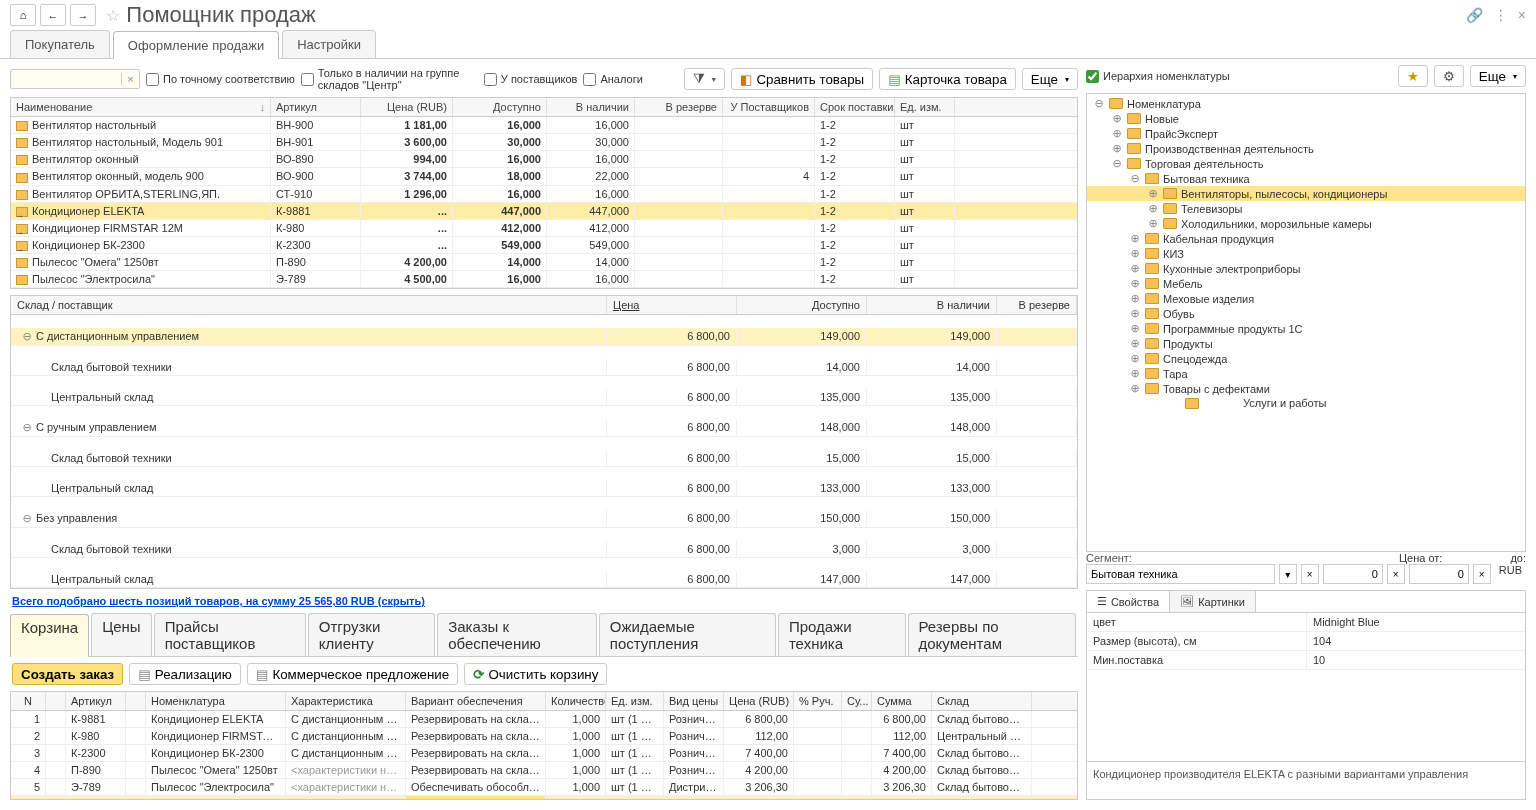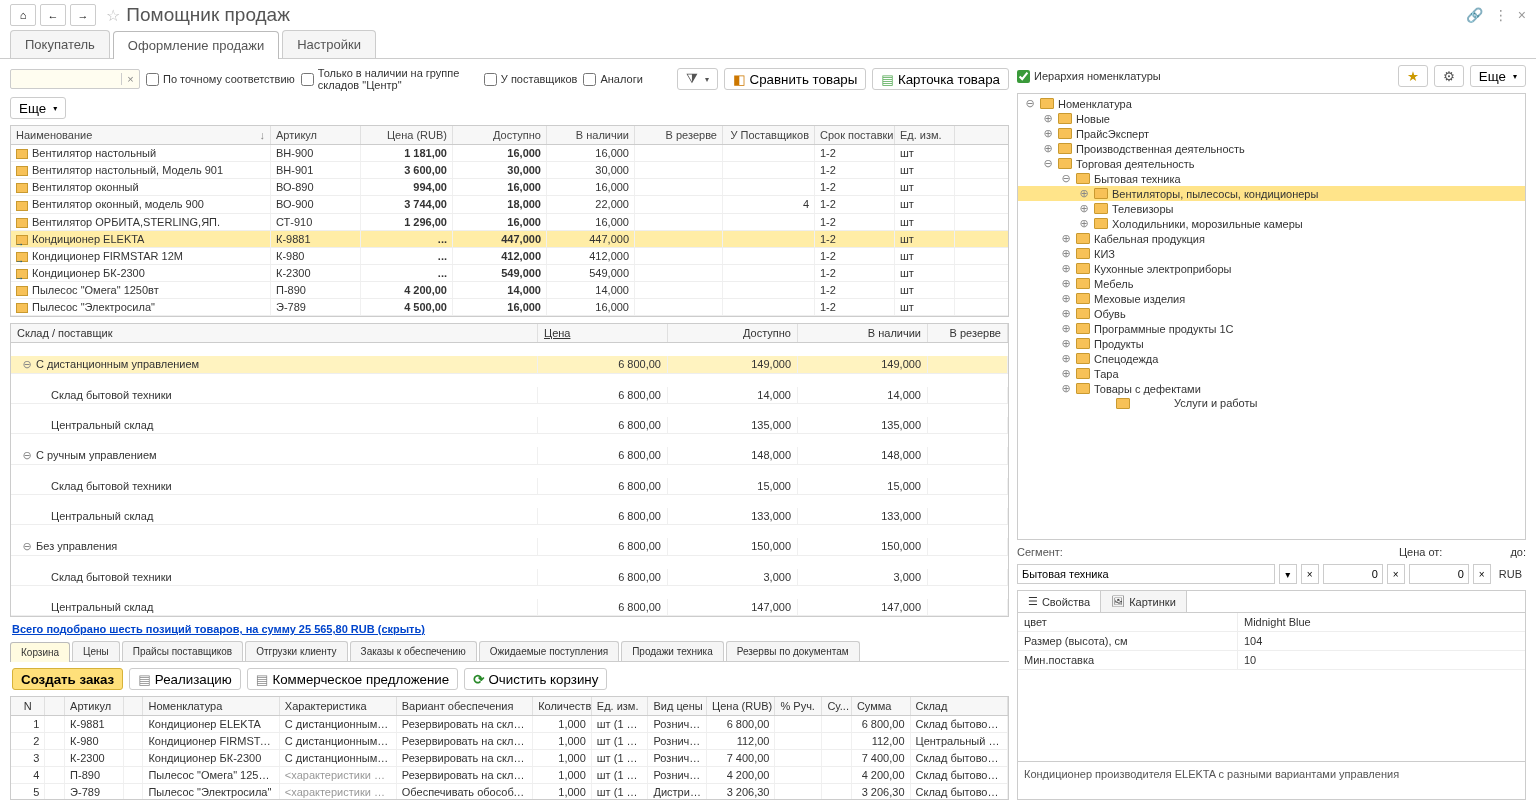--- a/index.html
+++ b/index.html
@@ -2,30 +2,30 @@
 <html><head>
 <meta charset="utf-8">
 <style>
 * { box-sizing: border-box; margin: 0; padding: 0; }
 html, body { font-family: Arial, sans-serif; font-size: 11px; color: #333; background: #fff; height: 100%; }
 body { display: flex; flex-direction: column; }
 
 .titlebar { display: flex; align-items: center; padding: 4px 10px; height: 30px; }
 .titlebar .nav-btn { width: 26px; height: 22px; border: 1px solid #ccc; background: #fff; margin-right: 4px; border-radius: 2px; cursor: pointer; display: inline-flex; align-items: center; justify-content: center; font-size: 11px; }
 .titlebar .star { color: #bbb; font-size: 16px; margin: 0 6px; }
-.titlebar .title { font-size: 19px; color: #555; }
+.titlebar .title { font-size: 22px; color: #555; }
 .titlebar .right { margin-left: auto; display: flex; gap: 10px; color: #999; font-size: 14px; }
 
 .main-tabs { display: flex; border-bottom: 1px solid #ccc; padding: 0 10px; }
 .main-tab { padding: 6px 14px; border: 1px solid #ccc; border-bottom: none; border-radius: 4px 4px 0 0; margin-right: 3px; background: #f5f5f5; cursor: pointer; font-size: 13px; color: #555; }
 .main-tab.active { background: #fff; position: relative; top: 1px; border-color: #bbb; }
 
 .content { flex: 1; display: flex; padding: 6px 10px 10px; gap: 8px; overflow: hidden; }
 .left-pane { flex: 1; display: flex; flex-direction: column; min-width: 0; }
-.right-pane { width: 509px; display: flex; flex-direction: column; }
+.right-pane { width: 440px; display: flex; flex-direction: column; }
 
 .toolbar { display: flex; align-items: center; gap: 6px; padding: 2px 0 6px; flex-wrap: wrap; }
 .search-box { display: flex; align-items: center; border: 1px solid #ccc; border-radius: 2px; background: #fffdf0; }
 .search-box input { border: none; outline: none; background: transparent; width: 110px; height: 18px; padding: 0 4px; font-size: 11px; }
 .search-box .clear { width: 18px; text-align: center; border-left: 1px solid #ccc; cursor: pointer; color: #888; }
 .chk { display: inline-flex; align-items: center; gap: 4px; }
 .chk input { margin: 0; }
 .btn { border: 1px solid #ccc; background: #fff; border-radius: 3px; padding: 2px 8px; cursor: pointer; display: inline-flex; align-items: center; gap: 4px; height: 22px; }
 .btn.icon { color: #555; }
 .btn .drop { font-size: 8px; margin-left: 3px; }
@@ -47,21 +47,21 @@
 .subgrid .sgh > div { padding: 3px 6px; border-right: 1px solid #e0e0e0; }
 .subgrid .sgr { display: flex; border-bottom: 1px solid #eee; margin-top: 13px; }
 .subgrid .sgr.hilite { background: #fff3c0; }
 .subgrid .sgr > div { padding: 2px 6px; border-right: 1px solid #f0f0f0; }
 .subgrid .sgr > div.num { text-align: right; }
 .exp { display: inline-block; width: 12px; text-align: center; color: #888; cursor: pointer; }
 
 .summary-link { color: #0044cc; text-decoration: underline; font-weight: bold; padding: 6px 2px; cursor: pointer; }
 
 .sub-tabs { display: flex; border-bottom: 1px solid #ccc; }
-.sub-tab { padding: 4px 10px; border: 1px solid #ccc; border-bottom: none; border-radius: 3px 3px 0 0; margin-right: 2px; background: #f5f5f5; cursor: pointer; font-size: 10px; }
+.sub-tab { padding: 4px 10px; border: 1px solid #ccc; border-bottom: none; border-radius: 3px 3px 0 0; margin-right: 2px; background: #f5f5f5; cursor: pointer; font-size: 15px; }
 .sub-tab.active { background: #fffbe0; border-color: #bbb; position: relative; top: 1px; }
 
 .sub-toolbar { display: flex; gap: 6px; padding: 6px 2px; }
 .btn.primary { background: #ffe07a; border-color: #d6b23a; font-weight: bold; }
 .btn .refresh { color: #2a8a2a; font-weight: bold; }
 
 .basket-grid { border: 1px solid #ccc; flex: 1; display: flex; flex-direction: column; overflow: auto; }
 .basket-grid .bh { display: flex; background: #f7f7f7; border-bottom: 1px solid #ccc; }
 .basket-grid .bh > div { padding: 3px 5px; border-right: 1px solid #e0e0e0; overflow: hidden; white-space: nowrap; }
 .basket-grid .br { display: flex; border-bottom: 1px solid #eee; }
@@ -74,21 +74,21 @@
 .scrollbar::after { content: '▶'; position: absolute; right: 2px; font-size: 9px; color: #888; }
 
 
 .right-toolbar { display: flex; align-items: center; gap: 6px; padding-bottom: 6px; }
 .chk.green input { accent-color: #3a9a3a; }
 .tree { border: 1px solid #ccc; flex: 1; overflow: auto; padding: 2px 0; }
 .tree-node { display: flex; align-items: center; padding: 1px 4px; cursor: pointer; white-space: nowrap; }
 .tree-node.selected { background: #ffe48a; }
 .tree-node .exp { width: 12px; }
 .folder-icon { display: inline-block; width: 14px; height: 11px; background: #f7c157; border: 1px solid #c99a30; border-radius: 1px; margin: 0 4px; }
-.segment-row { display: flex; align-items: center; gap: 4px; margin-top: 6px; }
+.segment-row { display: flex; gap: 4px; }
 .segment-row .lbl { width: 200px; color: #555; }
 .segment-row input[type="text"] { border: 1px solid #ccc; height: 20px; padding: 0 4px; font-size: 11px; }
 .small-btn { width: 18px; height: 20px; border: 1px solid #ccc; background: #fff; cursor: pointer; font-size: 10px; }
 .prop-tabs { display: flex; border: 1px solid #ccc; border-bottom: none; margin-top: 6px; }
 .prop-tab { padding: 4px 10px; border-right: 1px solid #ccc; background: #f5f5f5; cursor: pointer; display: flex; align-items: center; gap: 4px; }
 .prop-tab.active { background: #fff; }
 .prop-grid { border: 1px solid #ccc; height: 150px; }
 .prop-row { display: flex; border-bottom: 1px solid #eee; align-items: flex-end; }
 .prop-row > div { padding: 3px 6px; }
 .prop-row > div:first-child { width: 220px; border-right: 1px solid #eee; }

